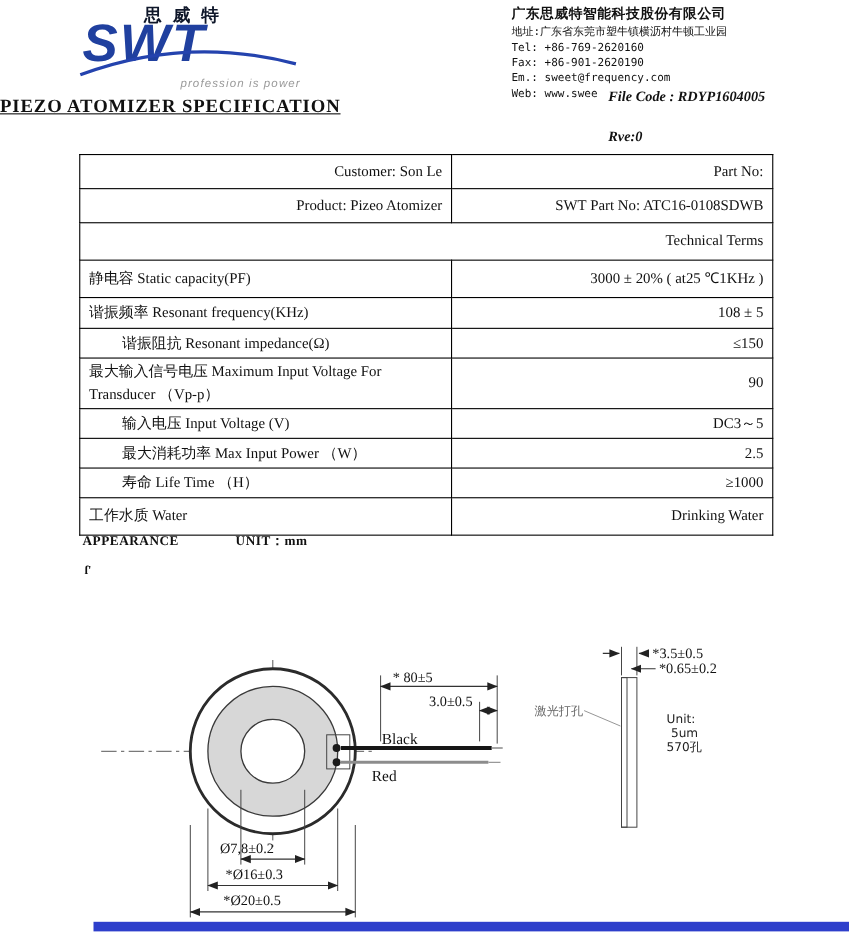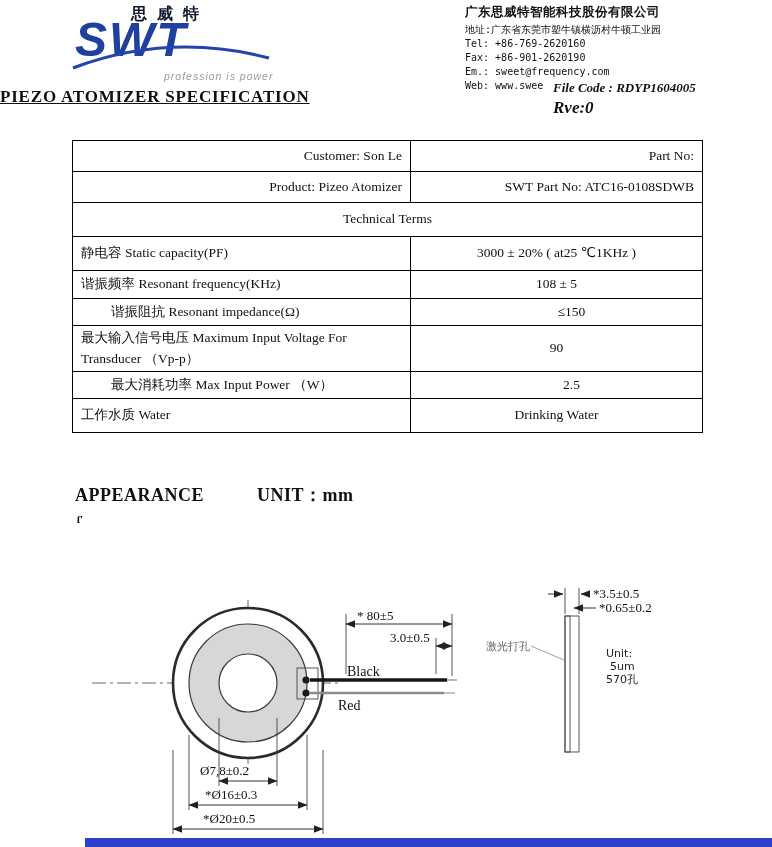--- a/index.html
+++ b/index.html
@@ -23,37 +23,37 @@
   .company { position: absolute; left: 465px; top: 4px; width: 317px; overflow: hidden; }
   .company-name { font: bold 12.5px "DejaVu Sans", sans-serif; letter-spacing: 0.5px; margin-bottom: 2px; white-space: nowrap; }
   .company-line { font: 10px "DejaVu Sans Mono", monospace; line-height: 1.4; white-space: nowrap; }
 
   
   .doc-title { position: absolute; left: 0; top: 87px; width: 772px; text-align: left;
                font-weight: bold; font-size: 17px; letter-spacing: 0.8px;
                text-decoration: underline; }
   .file-code { position: absolute; left: 553px; top: 80px; font-style: italic; font-weight: bold; }
   .fc1 { font-size: 13px; }
-  .fc2 { font-size: 17px; margin-top: 2px; }
+  .fc2 { font-size: 13px; margin-top: 20px; }
 
   
   .spec { position: absolute; left: 72px; top: 140px; width: 630px;
           border-collapse: collapse; table-layout: fixed;
           font-family: "Liberation Serif", "DejaVu Sans", serif; font-size: 13.5px; }
   .spec td { border: 1px solid #000; padding: 2px 8px; line-height: 1.5; vertical-align: middle; }
-  .spec td.c { text-align: center; }
+  .spec td.c { text-align: right; font-family: Liberation Serif, serif; }
   .spec tr.h30 td { height: 26px; text-align: right; }
   .spec tr.h33 td { height: 29px; }
   .spec tr.h27 td { height: 23px; }
   .spec tr.h26 td { height: 22px; padding-left: 38px; }
   .spec tr.h45 td { height: 41px; }
 
   
   .appearance { position: absolute; left: 75px; top: 483px;
-                font-weight: bold; font-size: 18px; letter-spacing: 0.5px; }
+                font-weight: bold; font-size: 12px; letter-spacing: 0.5px; }
   .appearance .unit { margin-left: 48px; }
   .mark { position: absolute; left: 77px; top: 513px; font-weight: bold; font-size: 11px; }
 
   
   .drawing { position: absolute; left: 0; top: 550px; }
   .thin  { stroke: #444; stroke-width: 0.9; fill: none; }
   .dim   { stroke: #333; stroke-width: 1; fill: none; }
   .thick { stroke: #2b2b2b; stroke-width: 2.6; fill: #fff; }
   .mid   { stroke: #3a3a3a; stroke-width: 1.2; }
   .cl    { stroke: #555; stroke-width: 0.9; stroke-dasharray: 14 4 3 4; fill: none; }
@@ -122,22 +122,30 @@
       </tr>
       <tr class="h26">
         <td>谐振阻抗 Resonant impedance(Ω)</td>
         <td class="c">≤150</td>
       </tr>
       <tr class="h45">
         <td>最大输入信号电压 Maximum Input Voltage For Transducer （Vp-p）</td>
         <td class="c">90</td>
       </tr>
       <tr class="h26">
+        <td>输入电压 Input Voltage (V)</td>
+        <td class="c">DC3～5</td>
+      </tr>
+      <tr class="h26">
         <td>最大消耗功率 Max Input  Power （W）</td>
         <td class="c">2.5</td>
+      </tr>
+      <tr class="h26">
+        <td>寿命  Life Time （H）</td>
+        <td class="c">≥1000</td>
       </tr>
       <tr class="h33">
         <td>工作水质  Water</td>
         <td class="c">Drinking Water</td>
       </tr>
     </tbody>
   </table>
 
   <div class="appearance">
     <span>APPEARANCE</span>

